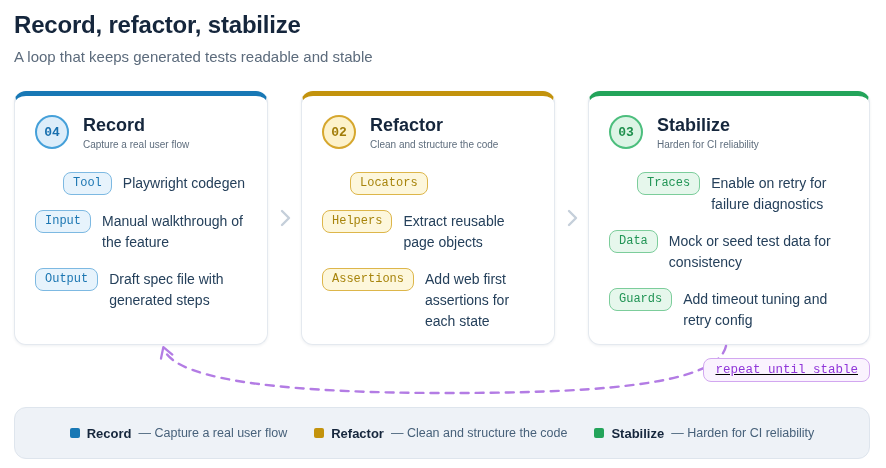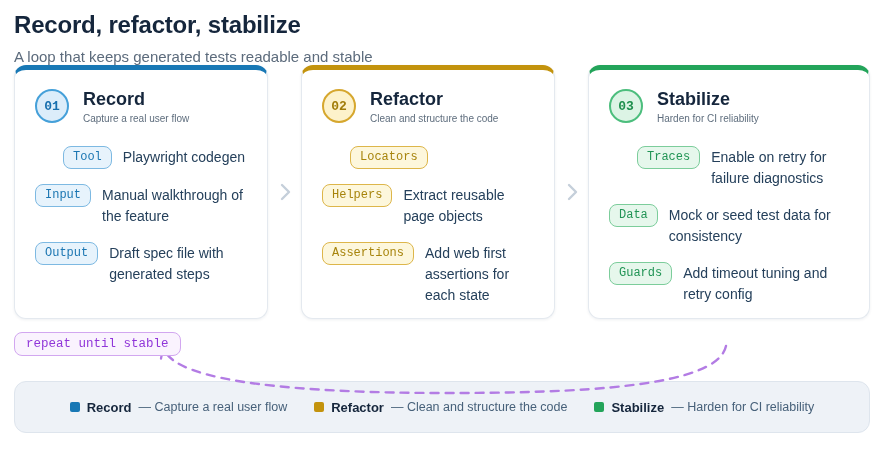--- a/index.html
+++ b/index.html
@@ -18,20 +18,21 @@
   h1.page-title {
     font-size: 24px;
     font-weight: 700;
     letter-spacing: -0.2px;
     color: #15263c;
     margin-bottom: 9px;
   }
   p.page-subtitle {
     font-size: 15px;
     color: #5c6b7c;
+    margin-bottom: 26px;
   }
 
   .cards {
     display: flex;
     align-items: stretch;
     height: 254px;
   }
   article.card {
     flex: 0 0 254px;
     background: #ffffff;
@@ -88,22 +89,23 @@
     fill: none;
     stroke: var(--sep-color, #c5cfda);
     stroke-width: 2.4;
     stroke-linecap: round;
     stroke-linejoin: round;
   }
 
   .loop-zone {
     height: 62px;
     display: flex;
-    justify-content: flex-start;
+    justify-content: flex-end;
     align-items: flex-start;
+    text-decoration: underline;
   }
   .loop-label {
     margin-top: 13px;
     font-family: "Liberation Mono", monospace;
     font-size: 12.5px;
     padding: 4px 11px;
     border-radius: 8px;
     background: var(--loop-bg, #faf3fe);
     border: 1px solid var(--loop-border, #d2a7f0);
     color: var(--loop-text, #9036d9);
@@ -138,21 +140,21 @@
 <body>
 
 <div class="wrap">
 
   <h1 class="page-title">Record, refactor, stabilize</h1>
   <p class="page-subtitle">A loop that keeps generated tests readable and stable</p>
 
   <div class="cards">
   <article class="card" style="--accent: #1878b5; --badge-bg: #dcedfa; --badge-border: #45a0d9; --badge-text: #176fae; --tag-bg: #e7f3fc; --tag-border: #7db9e2; --tag-text: #1b76b2;">
     <div class="card-header">
-      <div class="badge">01</div>
+      <div class="badge">04</div>
       <div>
         <div class="card-title">Record</div>
         <div class="card-sub">Capture a real user flow</div>
       </div>
     </div>
     <div class="items">
   <div class="item">
     <span class="tag">Tool</span>
     <span class="item-text">Playwright codegen</span>
   </div>

